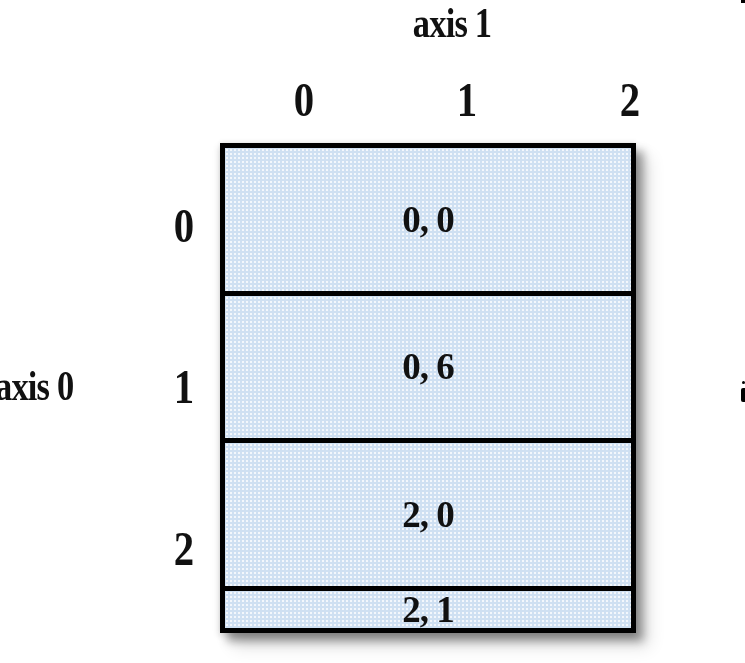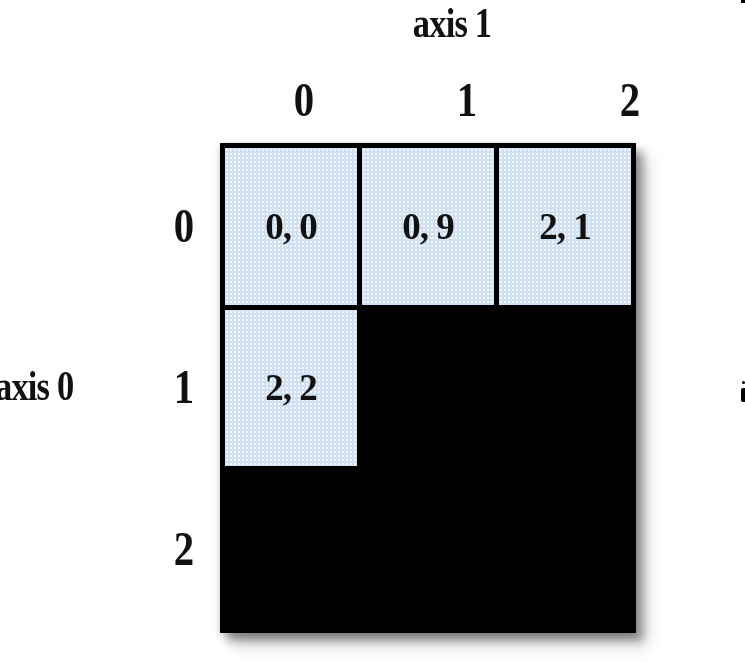--- a/index.html
+++ b/index.html
@@ -54,21 +54,21 @@
   .grid {
     position: absolute;
     left: 220px;
     top: 143px;
     width: 416px;
     height: 490px;
     box-sizing: border-box;
     border: 5px solid #000000;
     background: #000000;
     display: grid;
-    grid-template-columns: 1fr 1fr 1fr;
+    grid-template-columns: 1fr;
     grid-template-rows: 1fr 1fr 1fr;
     gap: 5px;
     box-shadow:
       7px 8px 9px rgba(0, 0, 0, 0.38),
       13px 14px 16px rgba(0, 0, 0, 0.12),
       -2px 3px 6px rgba(0, 0, 0, 0.10),
       0 -2px 4px rgba(0, 0, 0, 0.06);
   }
   .cell {
     background-color: #cfe0f2;
@@ -104,22 +104,22 @@
   <div class="idx col-idx" style="left:304px;">0</div>
   <div class="idx col-idx" style="left:467px;">1</div>
   <div class="idx col-idx" style="left:630px;">2</div>
 
   <div class="idx row-idx" style="top:226px;">0</div>
   <div class="idx row-idx" style="top:387px;">1</div>
   <div class="idx row-idx" style="top:549px;">2</div>
 
   <div class="grid">
     <div class="cell">0, 0</div>
-    <div class="cell">0, 9</div>
+    <div class="cell">0, 6</div>
+    <div class="cell">2, 0</div>
     <div class="cell">2, 1</div>
-    <div class="cell">2, 2</div>
   </div>
 
   <div class="artifact corner"></div>
   <div class="artifact glyph"></div>
   <div class="artifact glyph-dot"></div>
 
 </div>
 
 </body></html>

